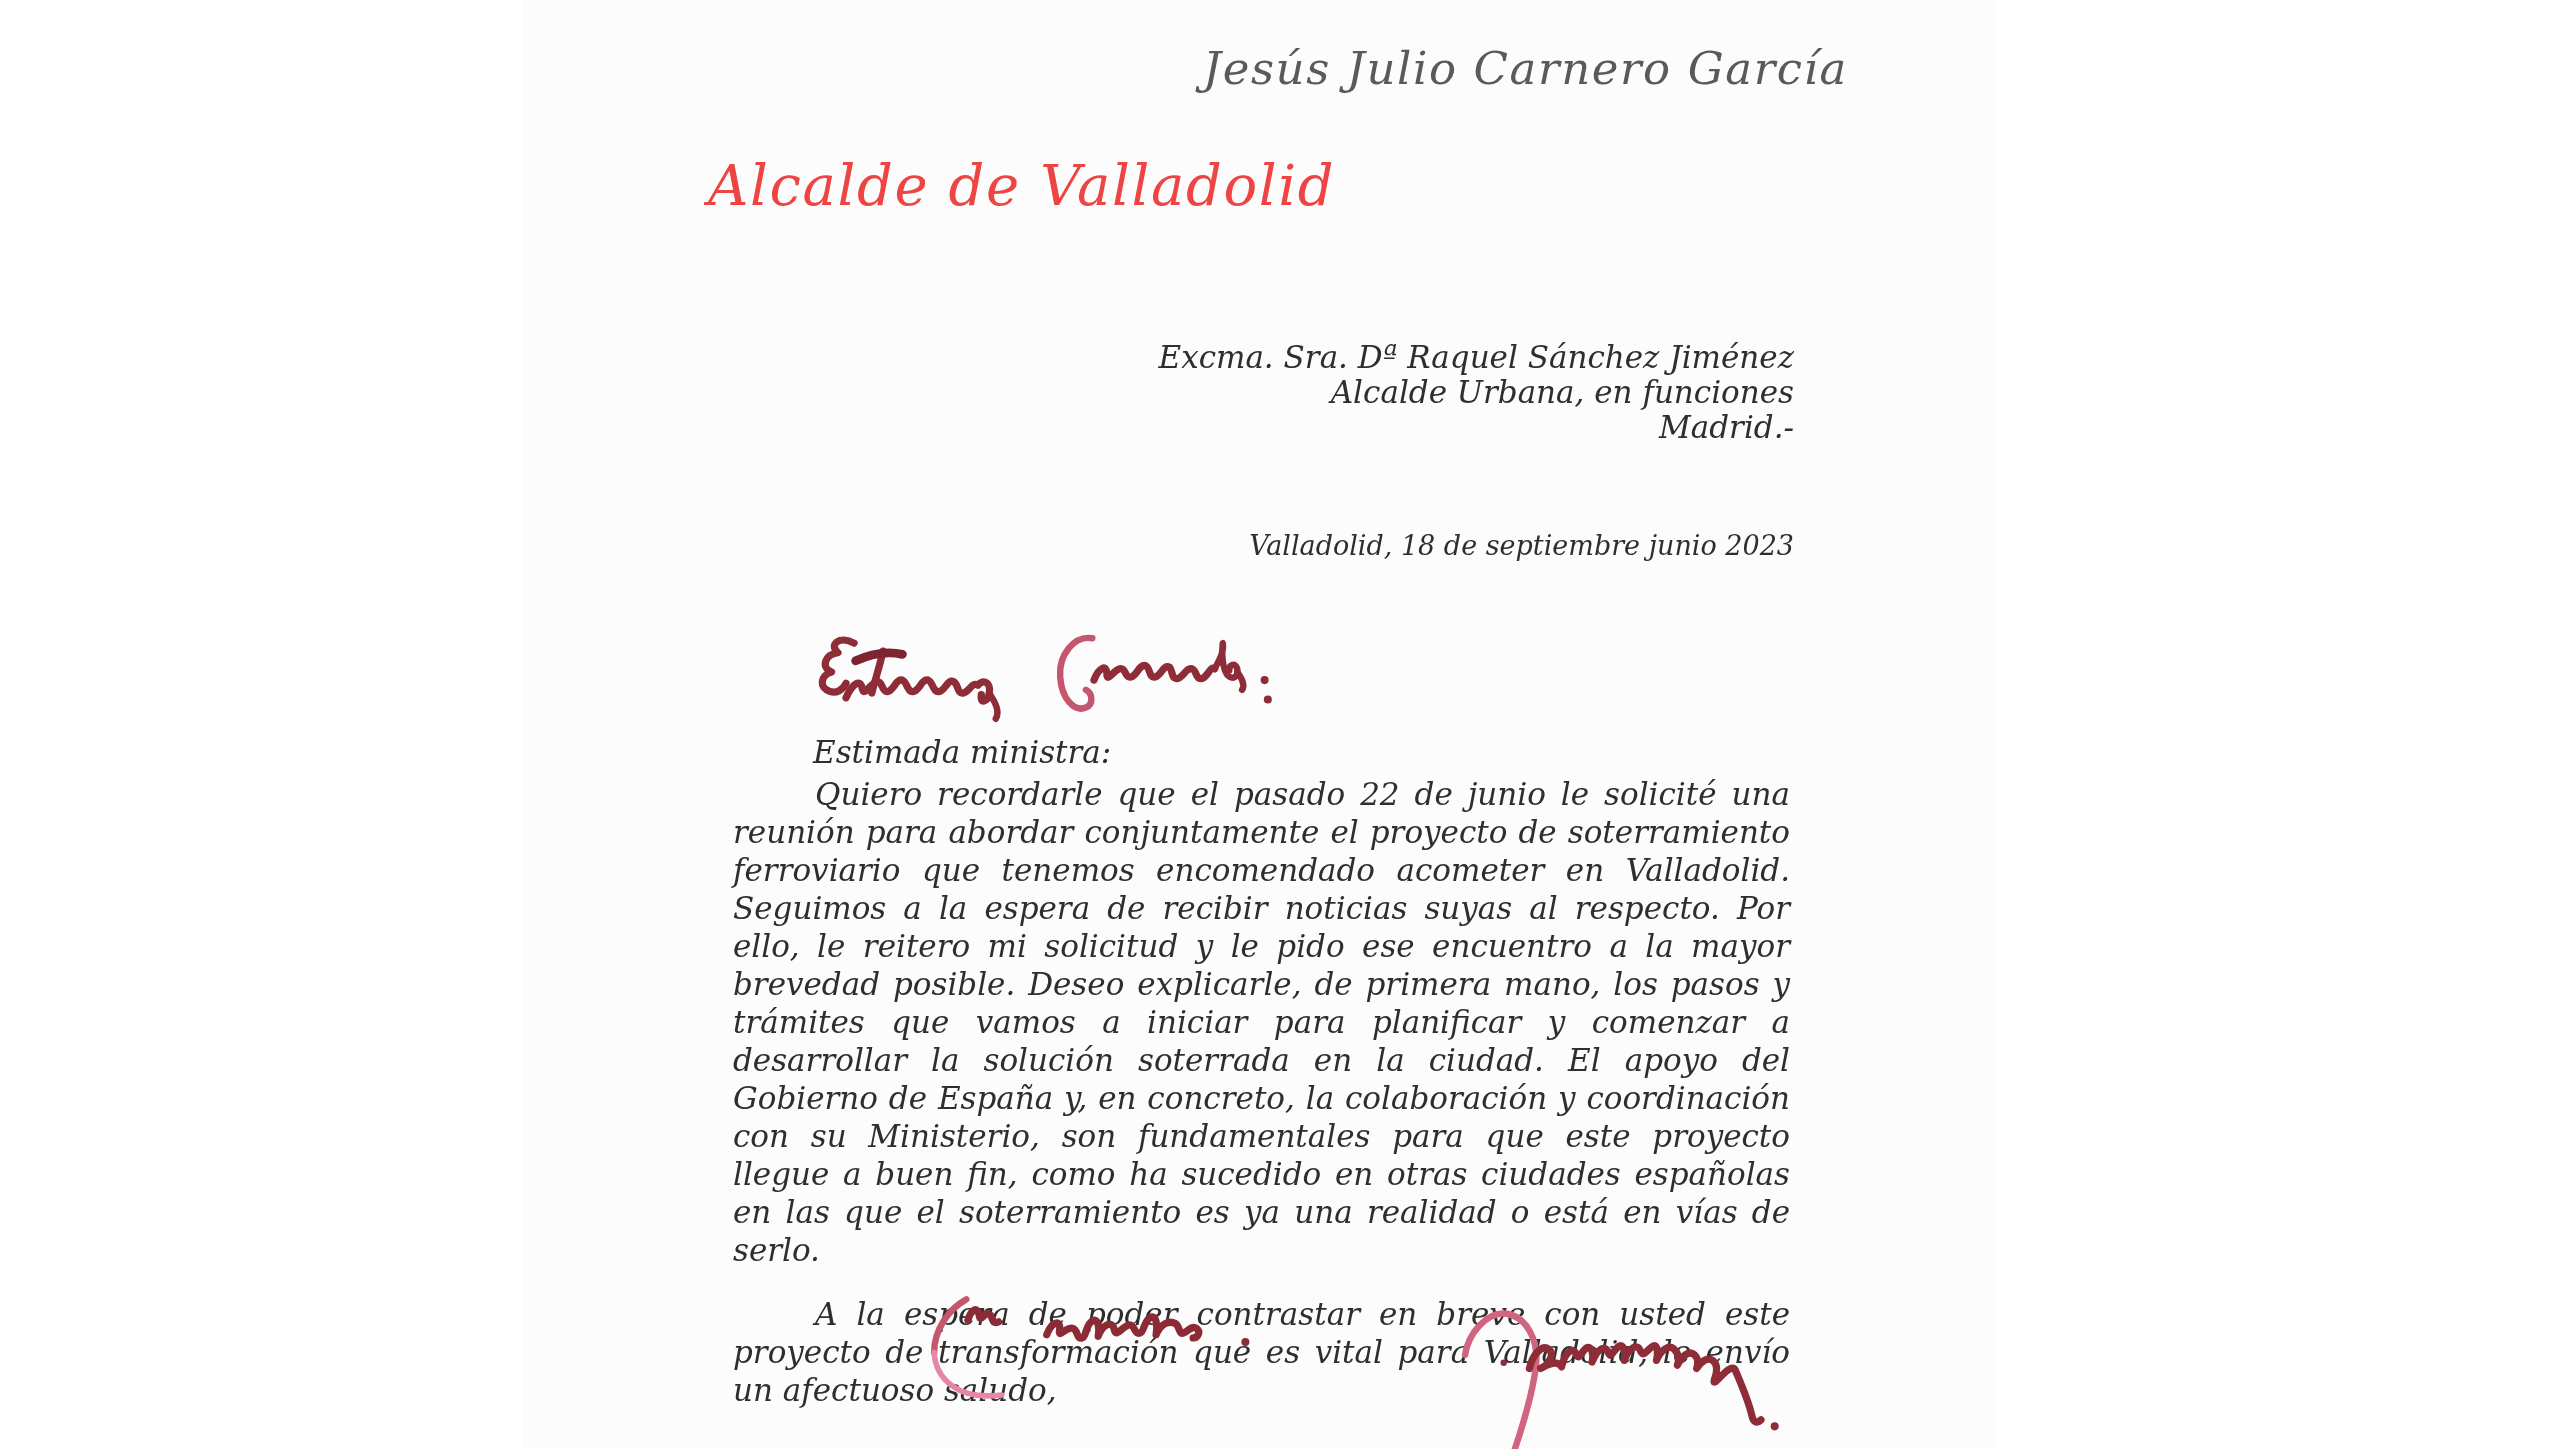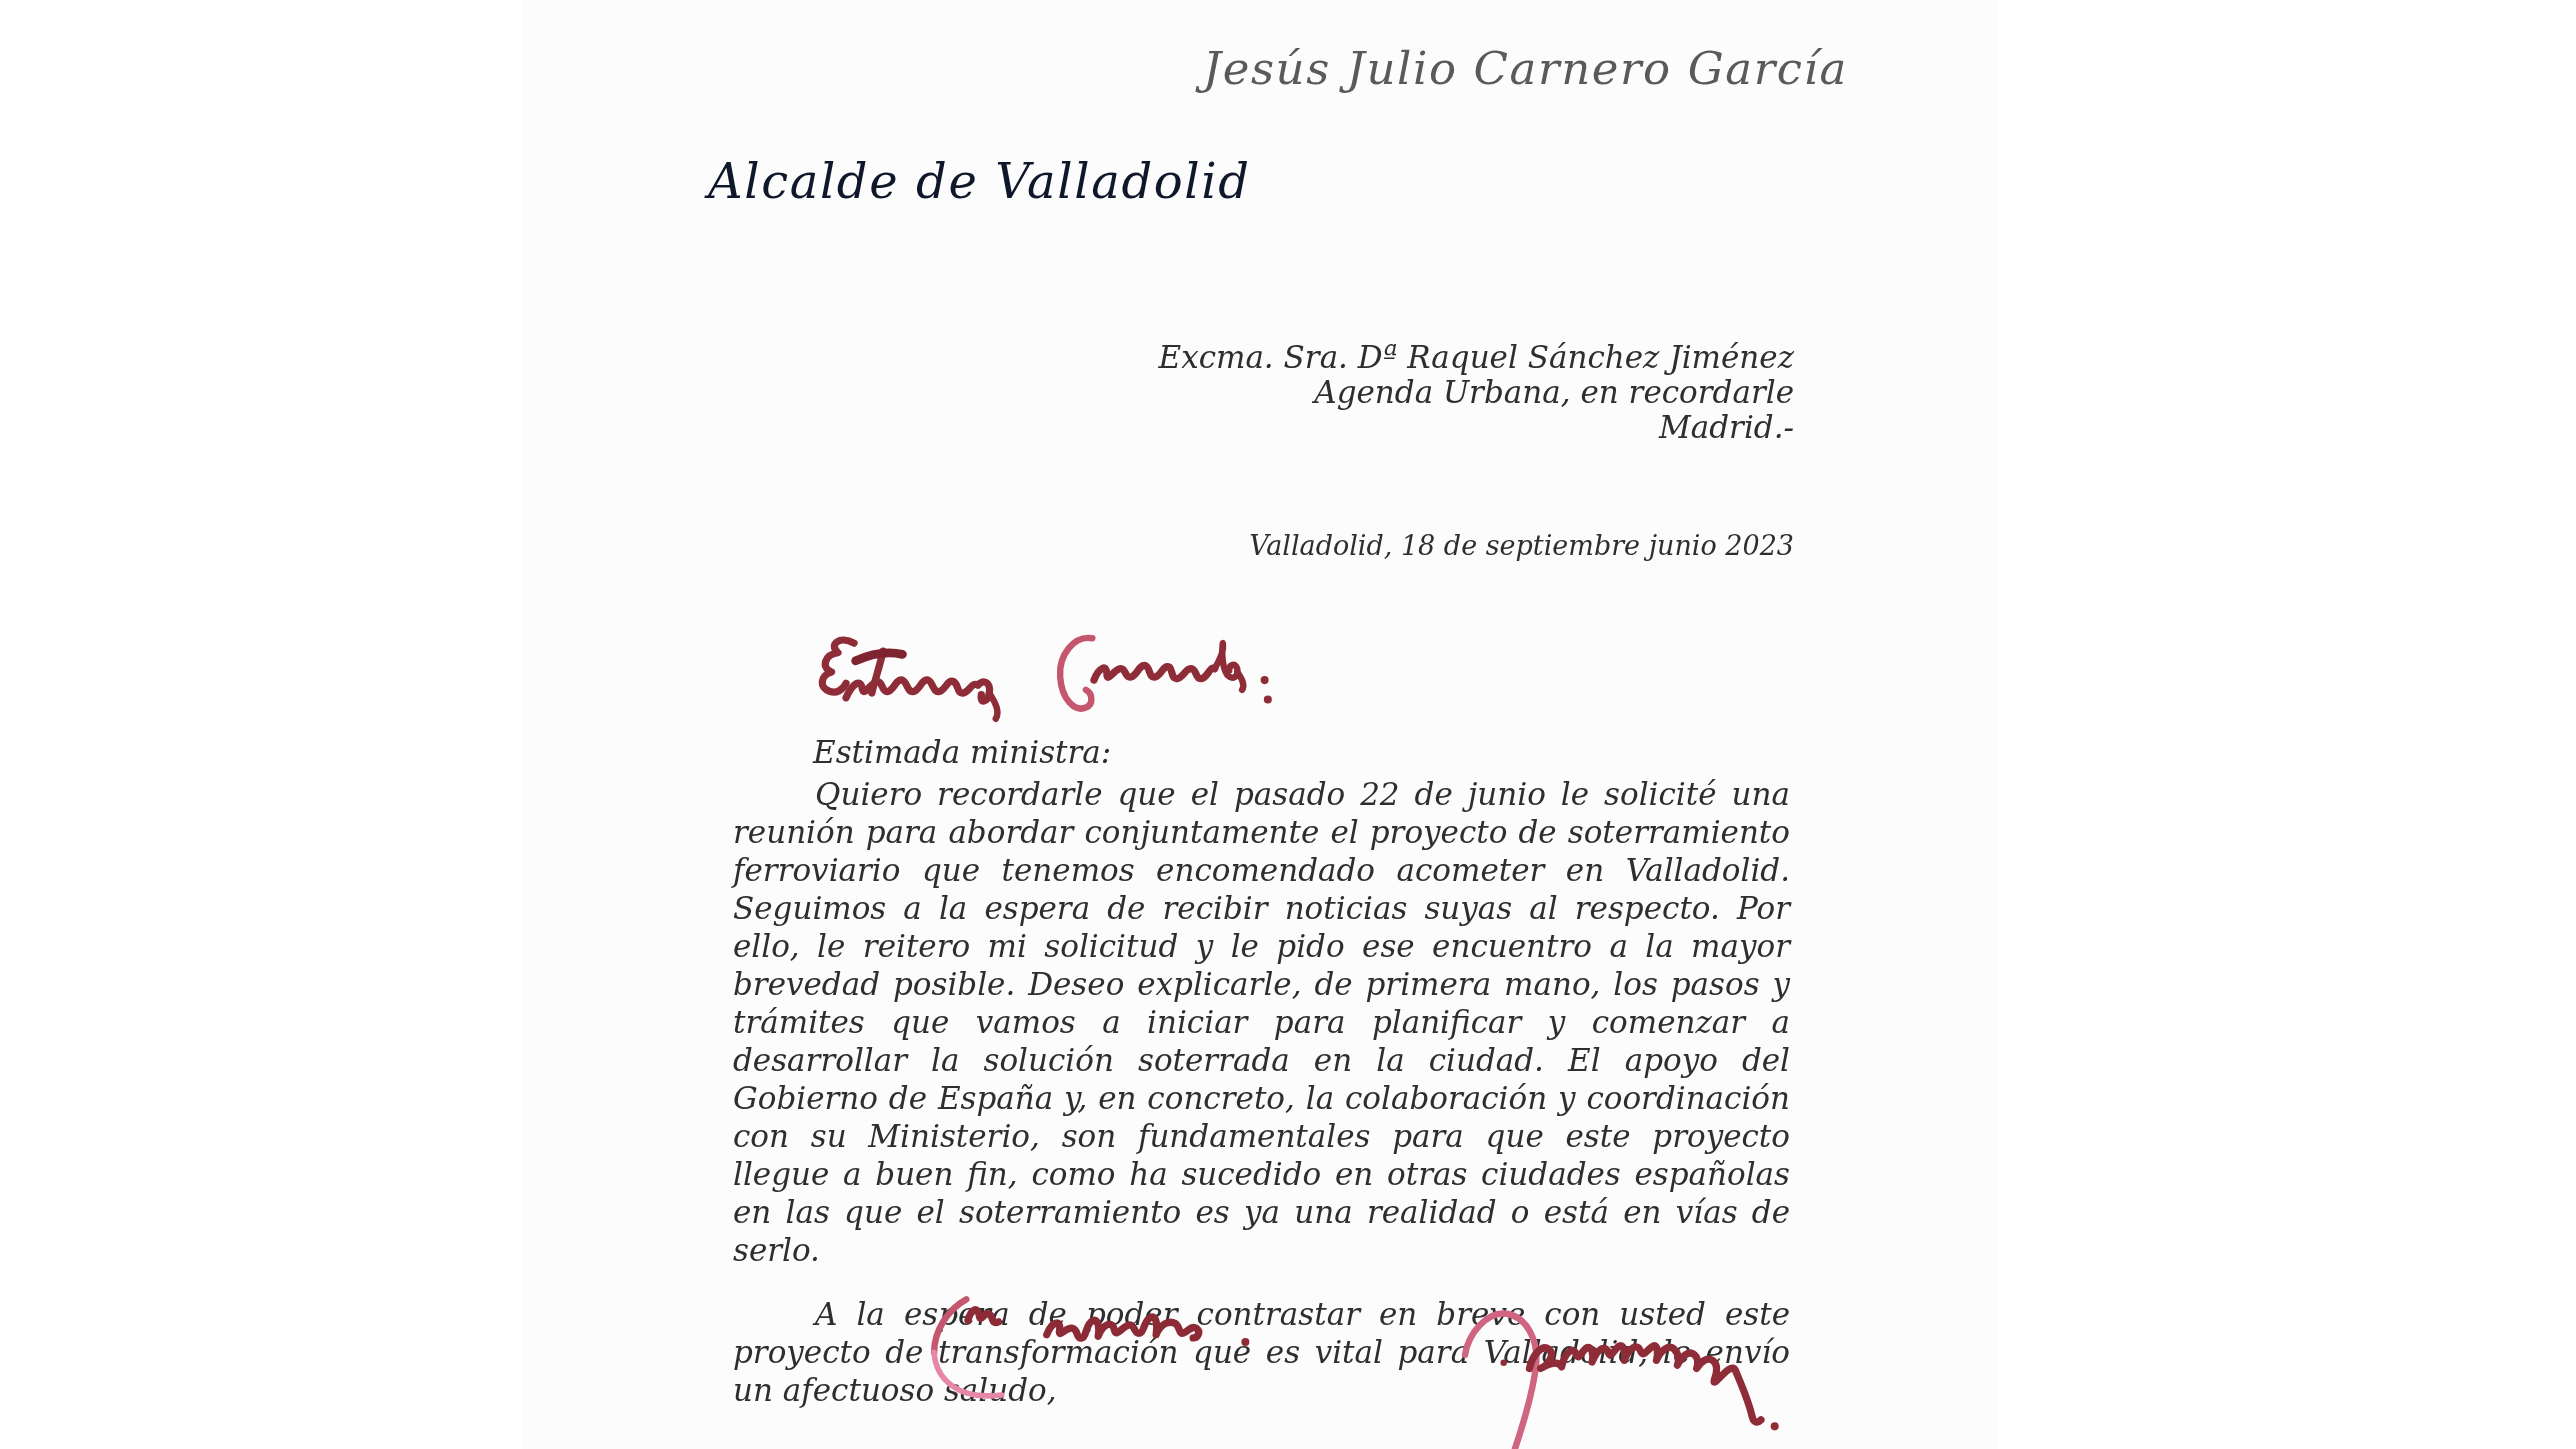--- a/index.html
+++ b/index.html
@@ -37,22 +37,22 @@
   }
   .letterhead-name {
     top: 42px;
     right: 728px;
     font-size: 45px;
     color: #5a5a5a;
   }
   .letterhead-title {
     left: 708px;
     top: 153px;
-    font-size: 48px;
-    color: #0f172a;
+    font-size: 56px;
+    color: #ef4444;
   }
   .typed {
     font-family: "DejaVu Serif", serif;
     font-style: italic;
     color: #2e2e2e;
   }
   .recipient {
     position: absolute;
     right: 782px;
     top: 320px;
@@ -108,21 +108,21 @@
 <div class="canvas">
 
   <div class="paper"></div>
 
   <div class="script letterhead-name">Jesús Julio Carnero García</div>
 
   <div class="script letterhead-title">Alcalde de Valladolid</div>
 
   <div class="typed recipient">
     <div>Excma. Sra. Dª Raquel Sánchez Jiménez</div>
-    <div>Agenda Urbana, en recordarle</div>
+    <div>Alcalde Urbana, en funciones</div>
     <div>Madrid.-</div>
   </div>
 
   <div class="typed dateline">Valladolid, 18 de septiembre junio 2023</div>
 
   <div class="ink" style="left:809px; top:630px;" aria-label="Estimada ministra:">
     <svg width="483" height="93" viewBox="0 0 600 115">
 
       <path d="M56,16 C38,6 24,18 36,28 C20,30 14,46 28,52 C14,56 12,72 26,76 C34,79 42,74 46,66" stroke="#8e2c38" stroke-width="9"></path>
       <path d="M92,26 C88,44 82,62 78,78" stroke="#8e2c38" stroke-width="9"></path>

